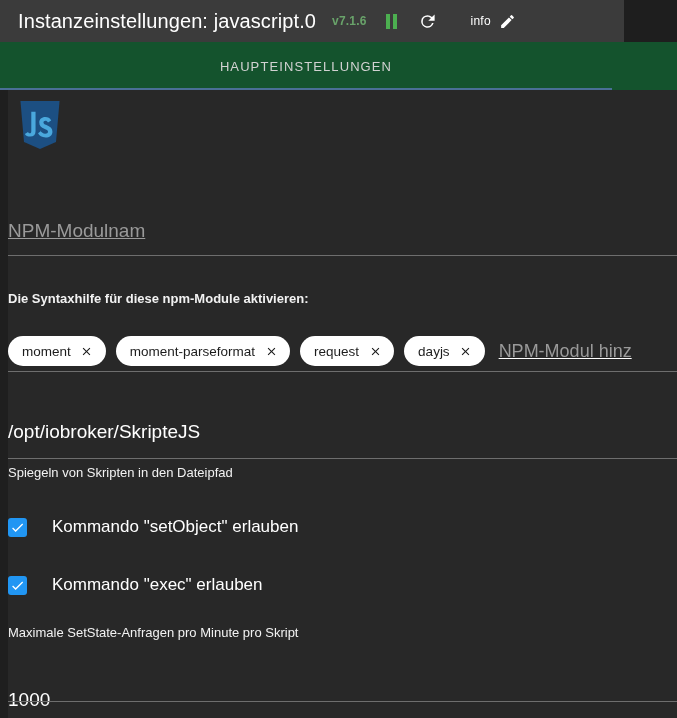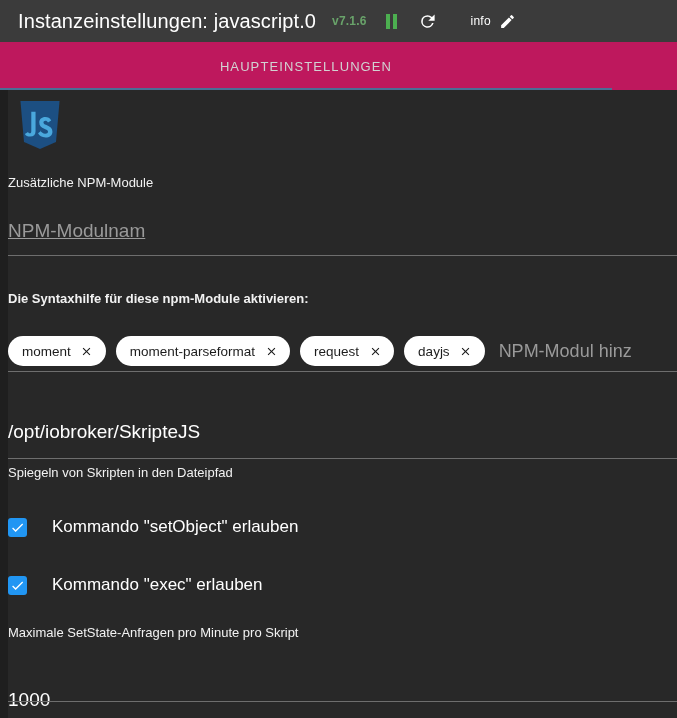--- a/index.html
+++ b/index.html
@@ -13,21 +13,21 @@
     overflow: hidden;
     font-family: "Liberation Sans", sans-serif;
     color: #ffffff;
     -webkit-font-smoothing: antialiased;
   }
 
   
   .titlebar {
     position: absolute;
     left: 0; top: 0;
-    width: 677px;
+    width: 624px;
     height: 42px;
     background: #3b3b3b;
     display: flex;
     align-items: center;
     box-sizing: border-box;
     padding-left: 18px;
   }
   .title-text {
     font-size: 20px;
     font-weight: 400;
@@ -68,21 +68,21 @@
     padding-left: 16px;
   }
   .pencil-btn { margin-left: 6px; }
 
   
   .tabstrip {
     position: absolute;
     left: 0; top: 42px;
     width: 677px;
     height: 48px;
-    background: #be185d;
+    background: #14532d;
   }
   .tab {
     position: absolute;
     left: 0; top: 0;
     width: 612px;
     height: 48px;
     display: flex;
     align-items: center;
     justify-content: center;
   }
@@ -154,20 +154,21 @@
 
   
   .chips-row {
     position: absolute;
     left: 0;
     top: 242px;
     width: 669px;
     height: 38px;
     display: flex;
     align-items: center;
+    text-decoration: underline;
   }
   .chip {
     height: 30px;
     border-radius: 15px;
     background: #ffffff;
     color: #1c1c1c;
     display: flex;
     align-items: center;
     padding: 0 12px 0 14px;
     margin-right: 10px;
@@ -252,21 +253,20 @@
 <div class="gutter"></div>
 
 <div class="panel">
 
   <svg class="js-logo" viewBox="0 0 48 54">
     <path d="M2 0h44l-4 46-18 8-18-8z" fill="#1c4f82"></path>
     <path d="M12 12h7v22c0 4-2 6-6 6-3 0-5-1-6-3l3.5-2.2c.5 1 1.2 1.6 2.1 1.6 1 0 1.6-.5 1.6-2.3V12z" fill="#4aa8dd"></path>
     <path d="M24.5 33.6c1.3 2 2.9 3.2 5.3 3.2 2 0 3.2-.9 3.2-2.2 0-1.5-1-2-3.1-2.9l-1.1-.5c-3.4-1.4-5.6-3.2-5.6-7 0-3.5 2.6-6.1 6.8-6.1 3 0 5.1 1 6.6 3.7l-3.6 2.3c-.8-1.4-1.6-1.9-2.9-1.9-1.3 0-2.2.9-2.2 1.9 0 1.3.9 1.9 2.8 2.7l1.1.5c4 1.7 6.2 3.4 6.2 7.3 0 4.2-3.3 6.5-7.7 6.5-4.3 0-7.1-2.1-8.5-4.7l3.7-2.8z" fill="#4aa8dd"></path>
   </svg>
 
-  <div class="lbl-small" style="left:0; top:85px;">Zusätzliche NPM-Module</div>
 
   <div class="field-text placeholder" style="left:0; top:130px;text-decoration:underline;">NPM-Modulnam</div>
   <div class="underline" style="left:0; top:165px; width:669px;"></div>
 
   <div class="lbl-small" style="left:0; top:201px; font-weight:700;">Die Syntaxhilfe für diese npm-Module aktivieren:</div>
 
   <div class="chips-row">
     <div class="chip">
       <span>moment</span>
       <span class="chip-x">

